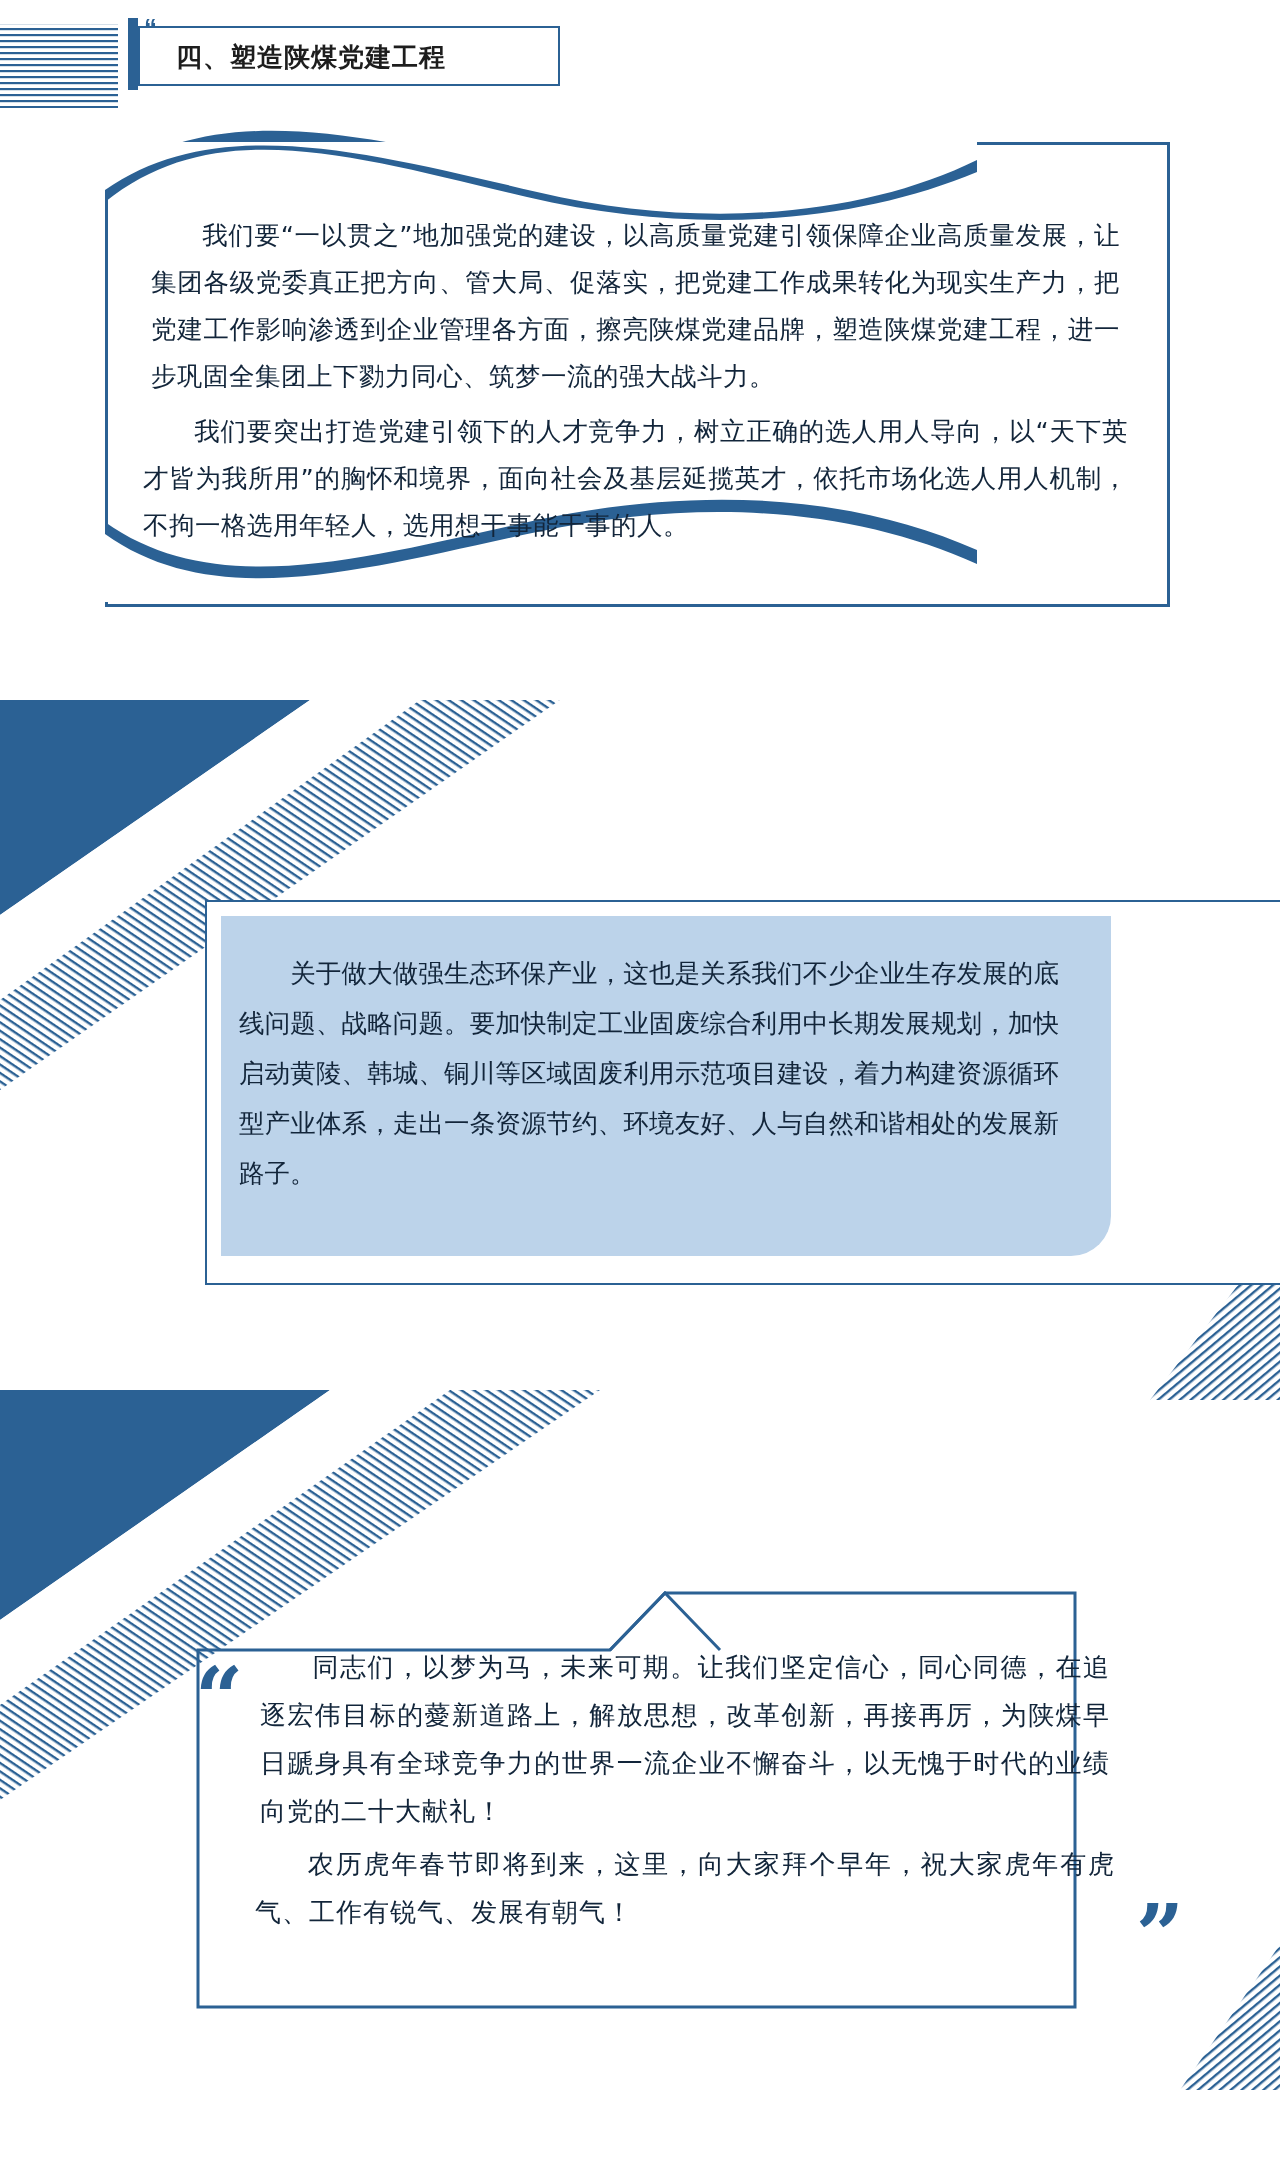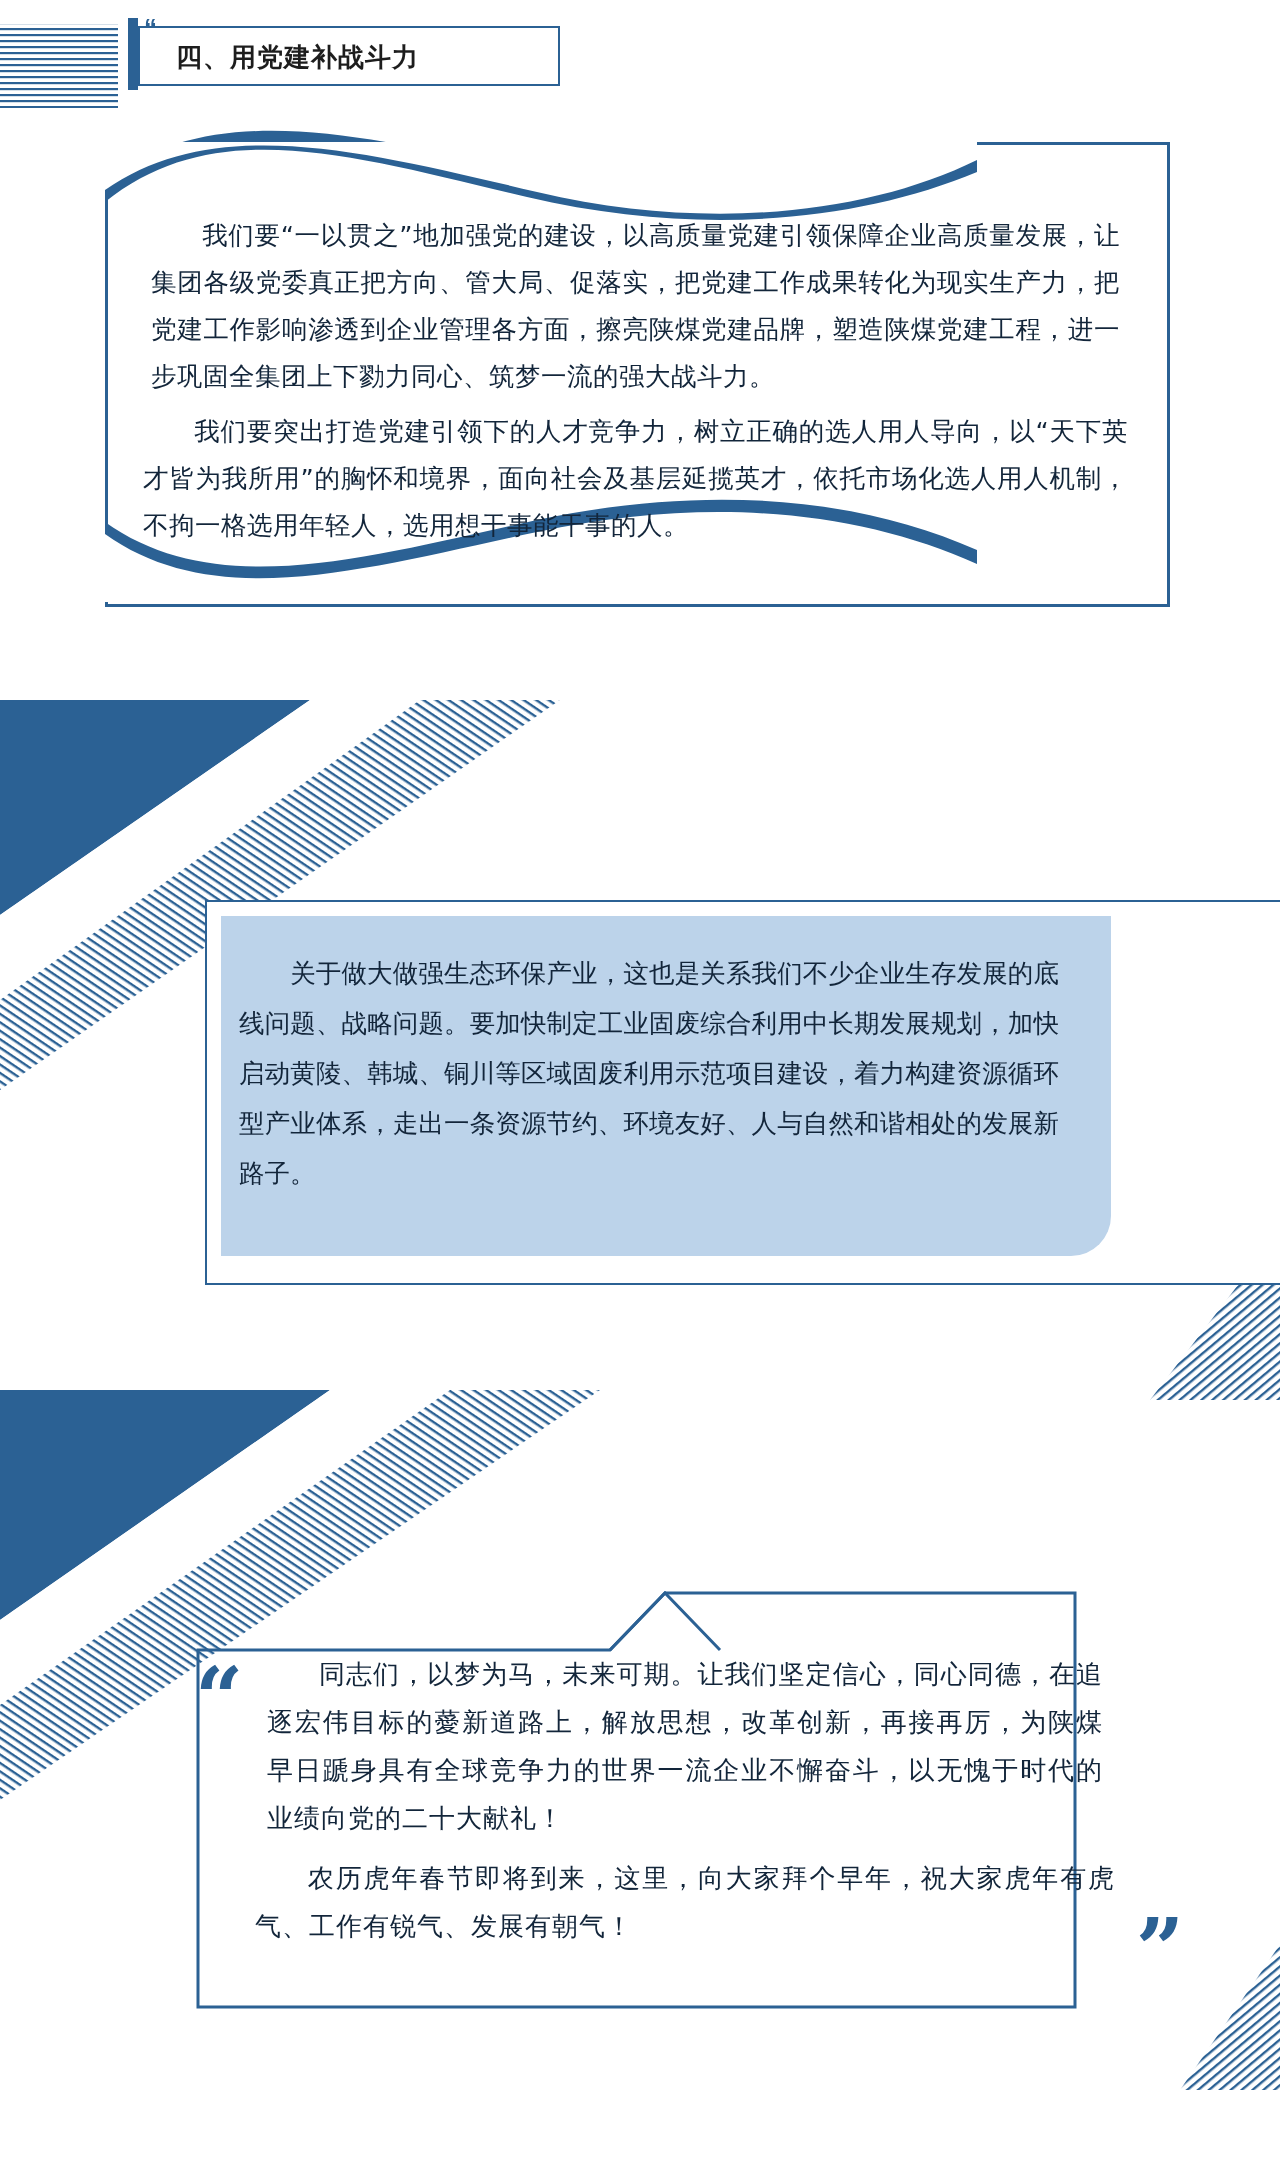--- a/index.html
+++ b/index.html
@@ -117,21 +117,21 @@
         <rect x="0" y="0" width="6" height="2.2" fill="#2b6194"></rect>
       </pattern>
     </defs>
     <polygon points="0,14 118,14 118,98 0,98" fill="url(#st1)"></polygon>
   </svg>
 
   <div class="title-wrap">
     <div class="title-bar-left"></div>
     <div class="title-box"></div>
     <div class="title-quote">“</div>
-    <div class="title-text">四、用党建补战斗力</div>
+    <div class="title-text">四、塑造陕煤党建工程</div>
   </div>
 
   <div class="block1">
     <div class="frame"></div>
     <svg class="wave" viewBox="0 0 1085 540" preserveAspectRatio="none">
       <path d="M8,100 C120,10 260,55 430,95 C600,135 760,120 880,70 L880,52 C770,105 610,110 440,72 C270,34 120,-5 8,78 Z" fill="#2b6194"></path>
       <path d="M8,88 C120,10 270,50 440,90 C610,130 770,112 880,58 L880,40 L8,40 Z" fill="#ffffff"></path>
       <path d="M8,420 C120,500 270,455 440,418 C610,382 760,395 880,448 L880,470 C760,415 610,402 440,440 C270,478 120,520 8,448 Z" fill="#2b6194"></path>
       <path d="M8,432 C120,512 270,466 440,430 C610,394 760,408 880,462 L880,500 L8,500 Z" fill="#ffffff"></path>
     </svg>
@@ -174,21 +174,21 @@
     <polygon points="0,315 450,0 600,0 0,410" fill="url(#st2)"></polygon>
   </svg>
 
   <div class="block3">
     <svg class="qframe" viewBox="0 0 985 420" preserveAspectRatio="none">
       <path d="M3,60 L3,417 L880,417 L880,3 L470,3 L415,60 Z" fill="none" stroke="#2b6194" stroke-width="3"></path>
       <path d="M415,60 L470,3 L525,60" fill="none" stroke="#2b6194" stroke-width="3"></path>
     </svg>
     <div class="qtext">
       <span class="quote-open">“</span>
-      <p style="margin:12px"><span class="indent"></span><span>同志们，以梦为马，未来可期。让我们坚定信心，同心同德，在追逐宏伟目标的薆新道路上，解放思想，改革创新，再接再厉，为陕煤早日蹏身具有全球竞争力的世界一流企业不懈奋斗，以无愧于时代的业绩向党的二十大献礼！</span></p>
+      <p style="margin:5px"><span class="indent"></span><span>同志们，以梦为马，未来可期。让我们坚定信心，同心同德，在追逐宏伟目标的薆新道路上，解放思想，改革创新，再接再厉，为陕煤早日蹏身具有全球竞争力的世界一流企业不懈奋斗，以无愧于时代的业绩向党的二十大献礼！</span></p>
       <p style="margin:0"><span class="indent"></span><span>农历虎年春节即将到来，这里，向大家拜个早年，祝大家虎年有虎气、工作有锐气、发展有朝气！</span></p>
       <span class="quote-close">”</span>
     </div>
   </div>
 
   <svg class="ribbon" style="left:1180px;top:1930px;width:120px;height:180px;">
     <polygon points="110,0 110,160 0,160" fill="url(#st3)"></polygon>
   </svg>
 
 </div>

